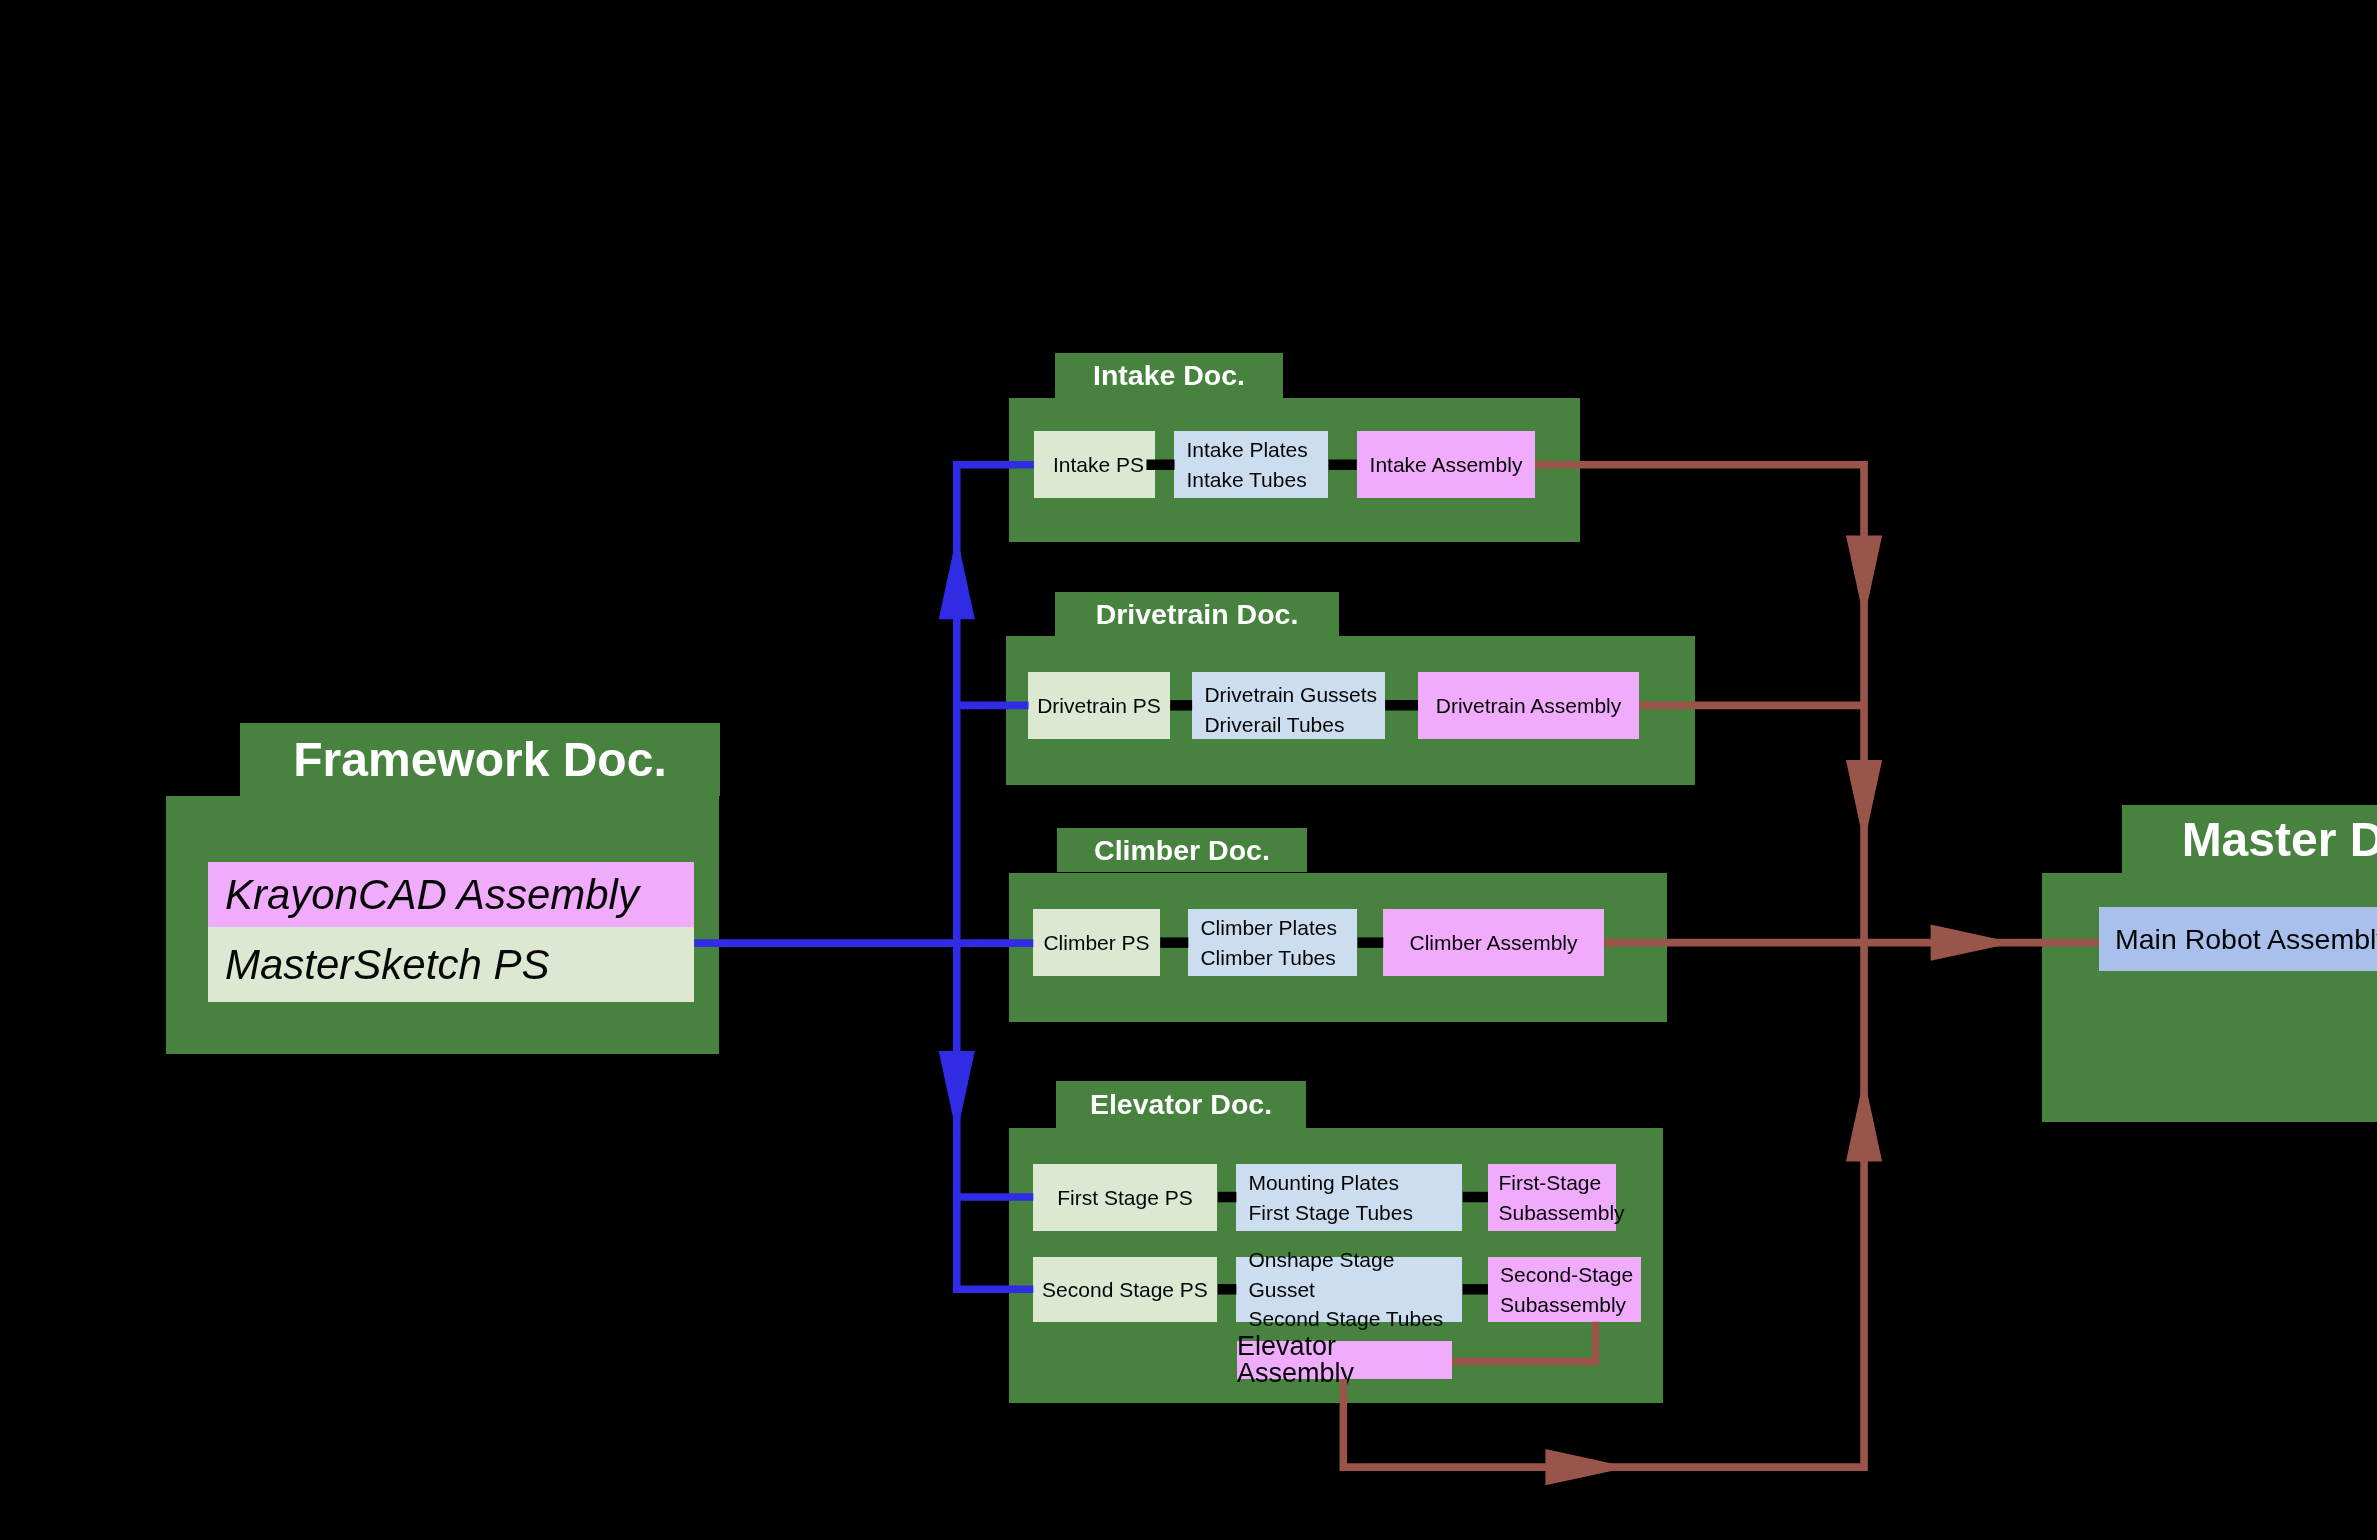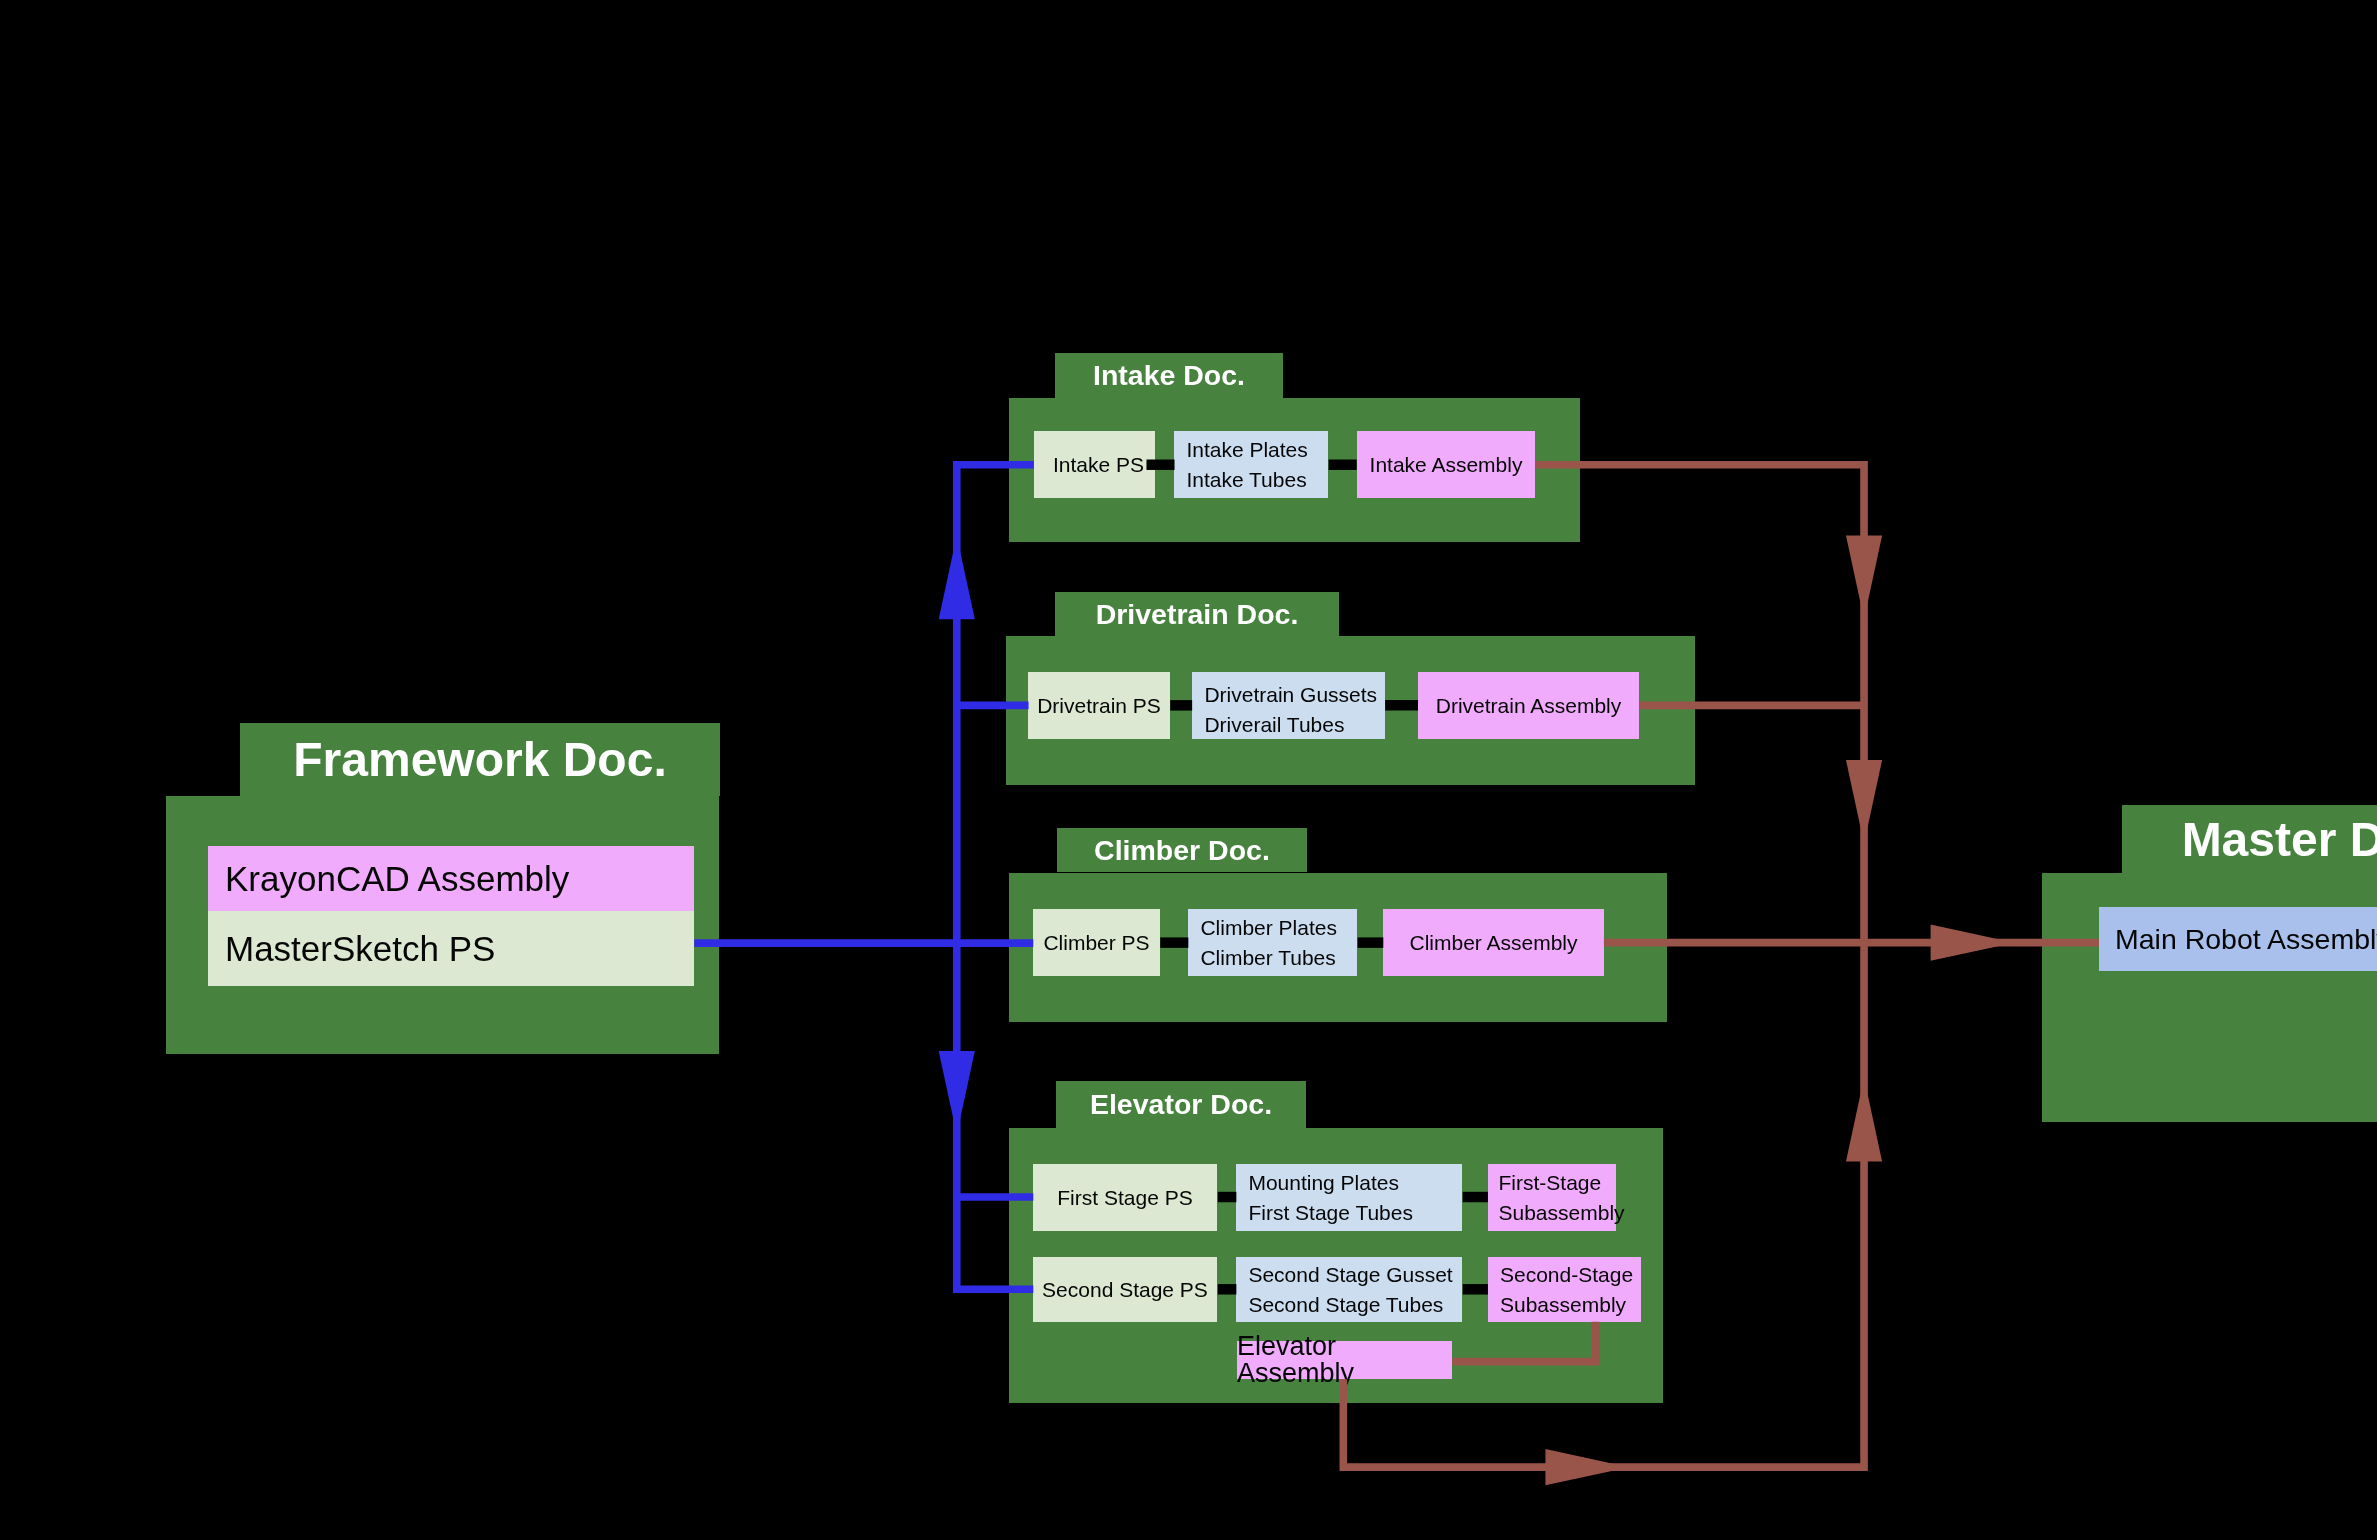--- a/index.html
+++ b/index.html
@@ -23,21 +23,21 @@
            padding-left:12.4px;box-sizing:border-box;line-height:29.5px;}
   .ps{background:#DDE8D2;}
   .parts{background:#CCDDF0;}
   .asm{background:#f0abfc;}
 
   .doc-title{font-size:28.5px;}
   .big-title{font-size:48px;}
 
   
   .fw-bar{display:flex;align-items:center;padding-left:17px;box-sizing:border-box;
-          font-size:35px;color:#070707;}
+          font-style:italic;font-size:42px;color:#070707;margin-top:16px;}
 
   #master-item{display:flex;align-items:center;padding-left:16px;box-sizing:border-box;
                background:#A9BFEC;font-size:28.5px;color:#060606;}
 
   #wires{left:0;top:0;width:2739px;height:1541px;pointer-events:none;}
 </style>
 </head>
 <body>
 
 <div id="stage">
@@ -111,21 +111,21 @@
     <span>First Stage Tubes</span>
   </div>
   <div class="abs box asm two" style="left:1488px;top:1164px;width:128px;height:67px;padding-left:10.5px;">
     <span>First-Stage</span>
     <span>Subassembly</span>
   </div>
   <div class="abs box ps" style="left:1033px;top:1257px;width:184px;height:65px;">
     <span>Second Stage PS</span>
   </div>
   <div class="abs box parts two" style="left:1236px;top:1257px;width:226px;height:65px;">
-    <span>Second Stage Gusset</span>
+    <span>Onshape Stage Gusset</span>
     <span>Second Stage Tubes</span>
   </div>
   <div class="abs box asm two" style="left:1488px;top:1257px;width:153px;height:65px;padding-left:12px;">
     <span>Second-Stage</span>
     <span>Subassembly</span>
   </div>
   <div class="abs box asm" style="left:1237px;top:1341px;width:215px;height:38px;font-size:27px;">
     <span>Elevator Assembly</span>
   </div>
 

